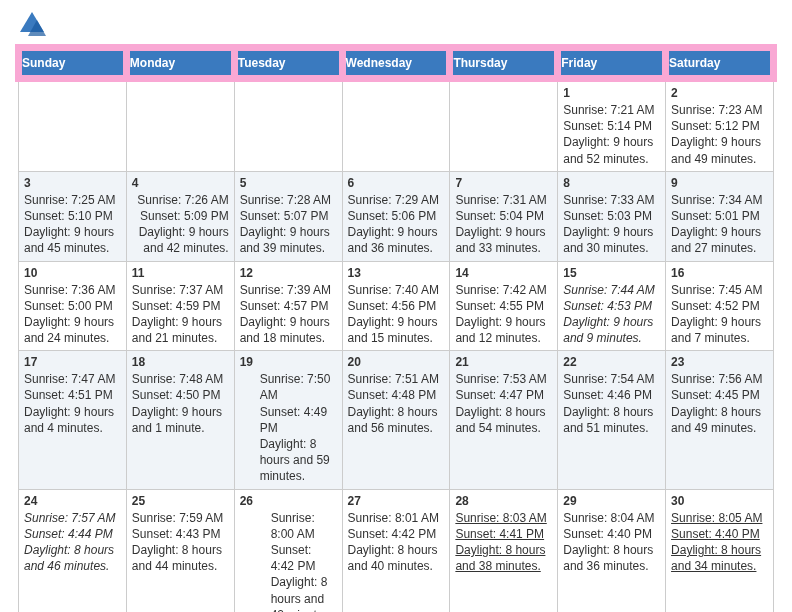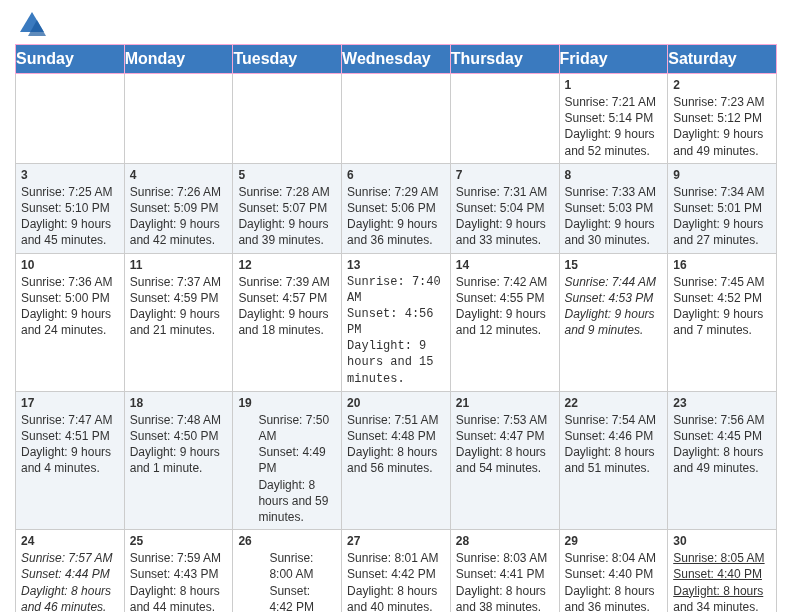--- a/index.html
+++ b/index.html
@@ -55,25 +55,25 @@
       color: #555;
     }
     .calendar-table {
       width: 100%;
       border-collapse: collapse;
       table-layout: fixed;
     }
     .calendar-table th {
       background: #3a7abf;
       color: #fff;
-      font-size: 16px;
+      font-size: 12px;
       font-weight: bold;
       padding: 5px 0;
       text-align: left;
-      border: 1px solid #f9a8d4;
+      border: 7px solid #f9a8d4;
     }
     .calendar-table td {
       border: 1px solid #ccc;
       vertical-align: top;
       padding: 4px 5px;
       font-size: 10px;
       color: #333;
       height: 85px;
       background: #fff;
     }
@@ -154,21 +154,21 @@
         </tr>
         <tr>
           <td>
             <span class="day-num">3</span>
             <div class="day-info" style="white-space: pre-line;">Sunrise: 7:25 AM
 Sunset: 5:10 PM
 Daylight: 9 hours and 45 minutes.</div>
           </td>
           <td>
             <span class="day-num">4</span>
-            <div class="day-info" style="white-space: pre-line;">Sunrise: 7:26 AM
+            <div class="day-info" style="white-space: pre-line; text-align: right;">Sunrise: 7:26 AM
 Sunset: 5:09 PM
 Daylight: 9 hours and 42 minutes.</div>
           </td>
           <td>
             <span class="day-num">5</span>
             <div class="day-info" style="white-space: pre-line;">Sunrise: 7:28 AM
 Sunset: 5:07 PM
 Daylight: 9 hours and 39 minutes.</div>
           </td>
           <td>
@@ -210,21 +210,21 @@
 Daylight: 9 hours and 21 minutes.</div>
           </td>
           <td>
             <span class="day-num">12</span>
             <div class="day-info" style="white-space: pre-line;">Sunrise: 7:39 AM
 Sunset: 4:57 PM
 Daylight: 9 hours and 18 minutes.</div>
           </td>
           <td>
             <span class="day-num">13</span>
-            <div class="day-info" style="white-space: pre-line; font-family: Liberation Mono, monospace;">Sunrise: 7:40 AM
+            <div class="day-info" style="white-space: pre-line;">Sunrise: 7:40 AM
 Sunset: 4:56 PM
 Daylight: 9 hours and 15 minutes.</div>
           </td>
           <td>
             <span class="day-num">14</span>
             <div class="day-info" style="white-space: pre-line;">Sunrise: 7:42 AM
 Sunset: 4:55 PM
 Daylight: 9 hours and 12 minutes.</div>
           </td>
           <td>
@@ -304,21 +304,21 @@
 Daylight: 8 hours and 42 minutes.</div>
           </td>
           <td>
             <span class="day-num">27</span>
             <div class="day-info" style="white-space: pre-line;">Sunrise: 8:01 AM
 Sunset: 4:42 PM
 Daylight: 8 hours and 40 minutes.</div>
           </td>
           <td>
             <span class="day-num">28</span>
-            <div class="day-info" style="white-space: pre-line;">Sunrise: 8:03 AM
+            <div class="day-info" style="white-space: pre-line; text-decoration: underline;">Sunrise: 8:03 AM
 Sunset: 4:41 PM
 Daylight: 8 hours and 38 minutes.</div>
           </td>
           <td>
             <span class="day-num">29</span>
             <div class="day-info" style="white-space: pre-line;">Sunrise: 8:04 AM
 Sunset: 4:40 PM
 Daylight: 8 hours and 36 minutes.</div>
           </td>
           <td>

